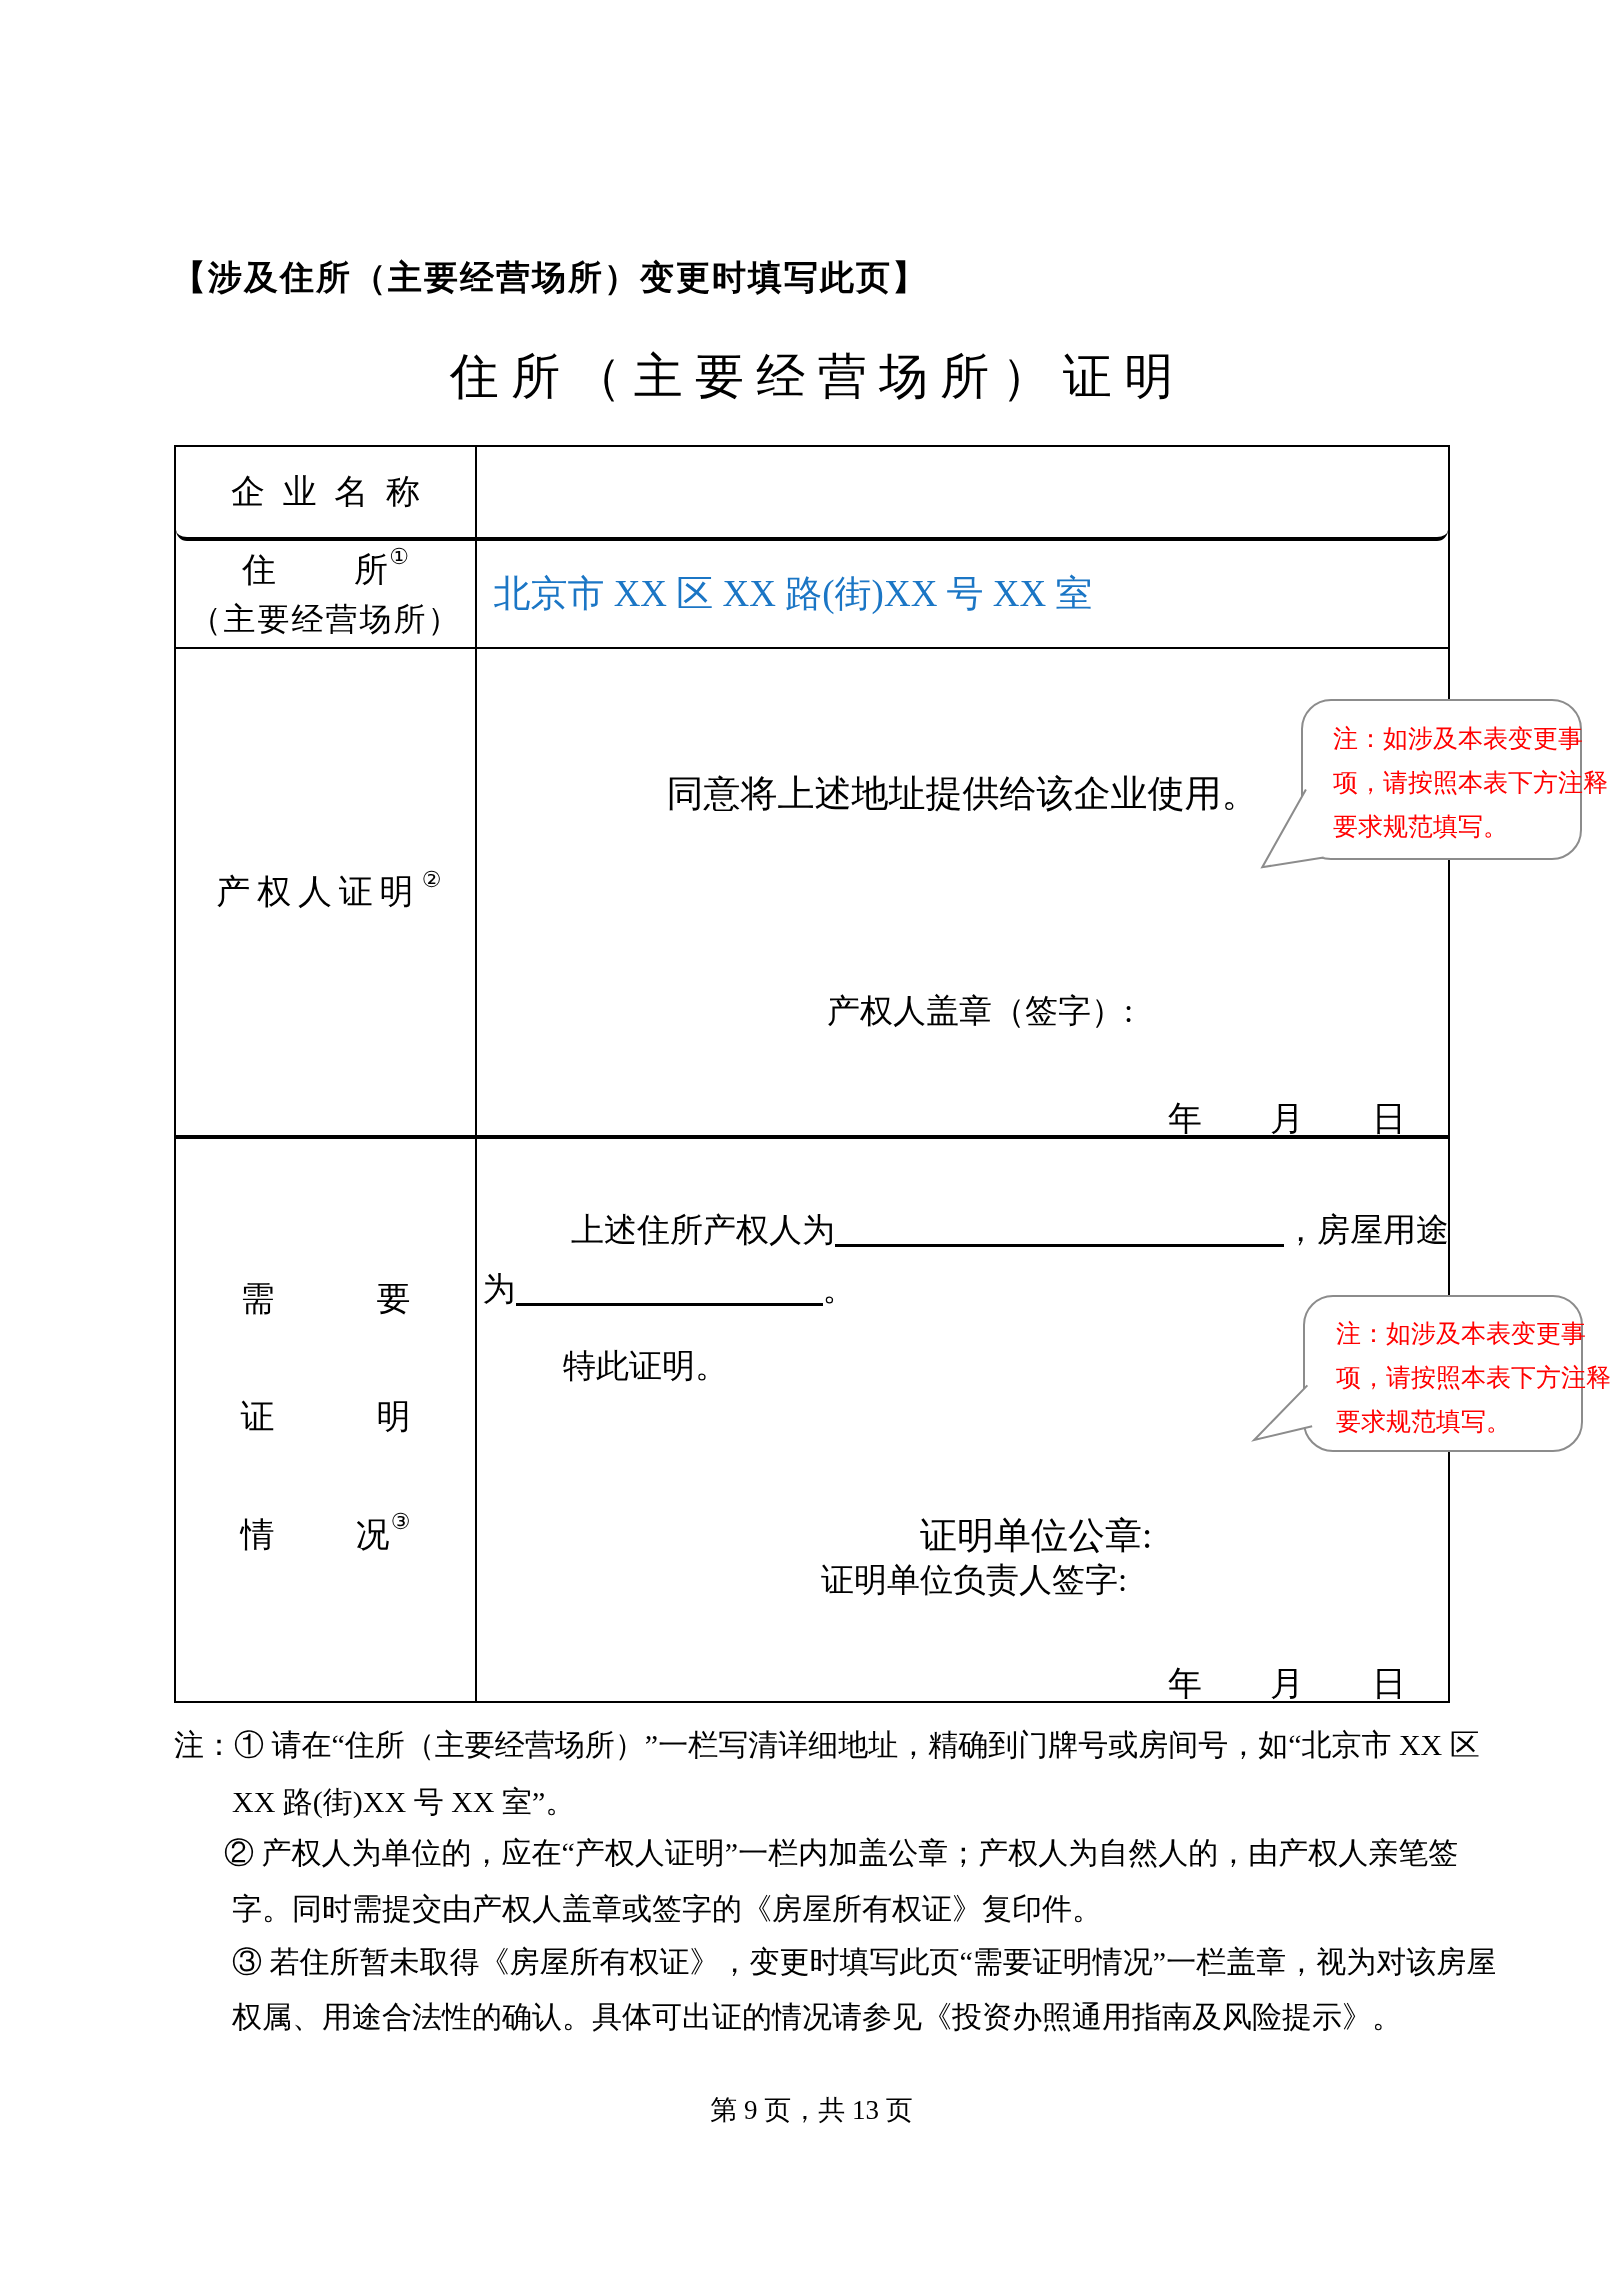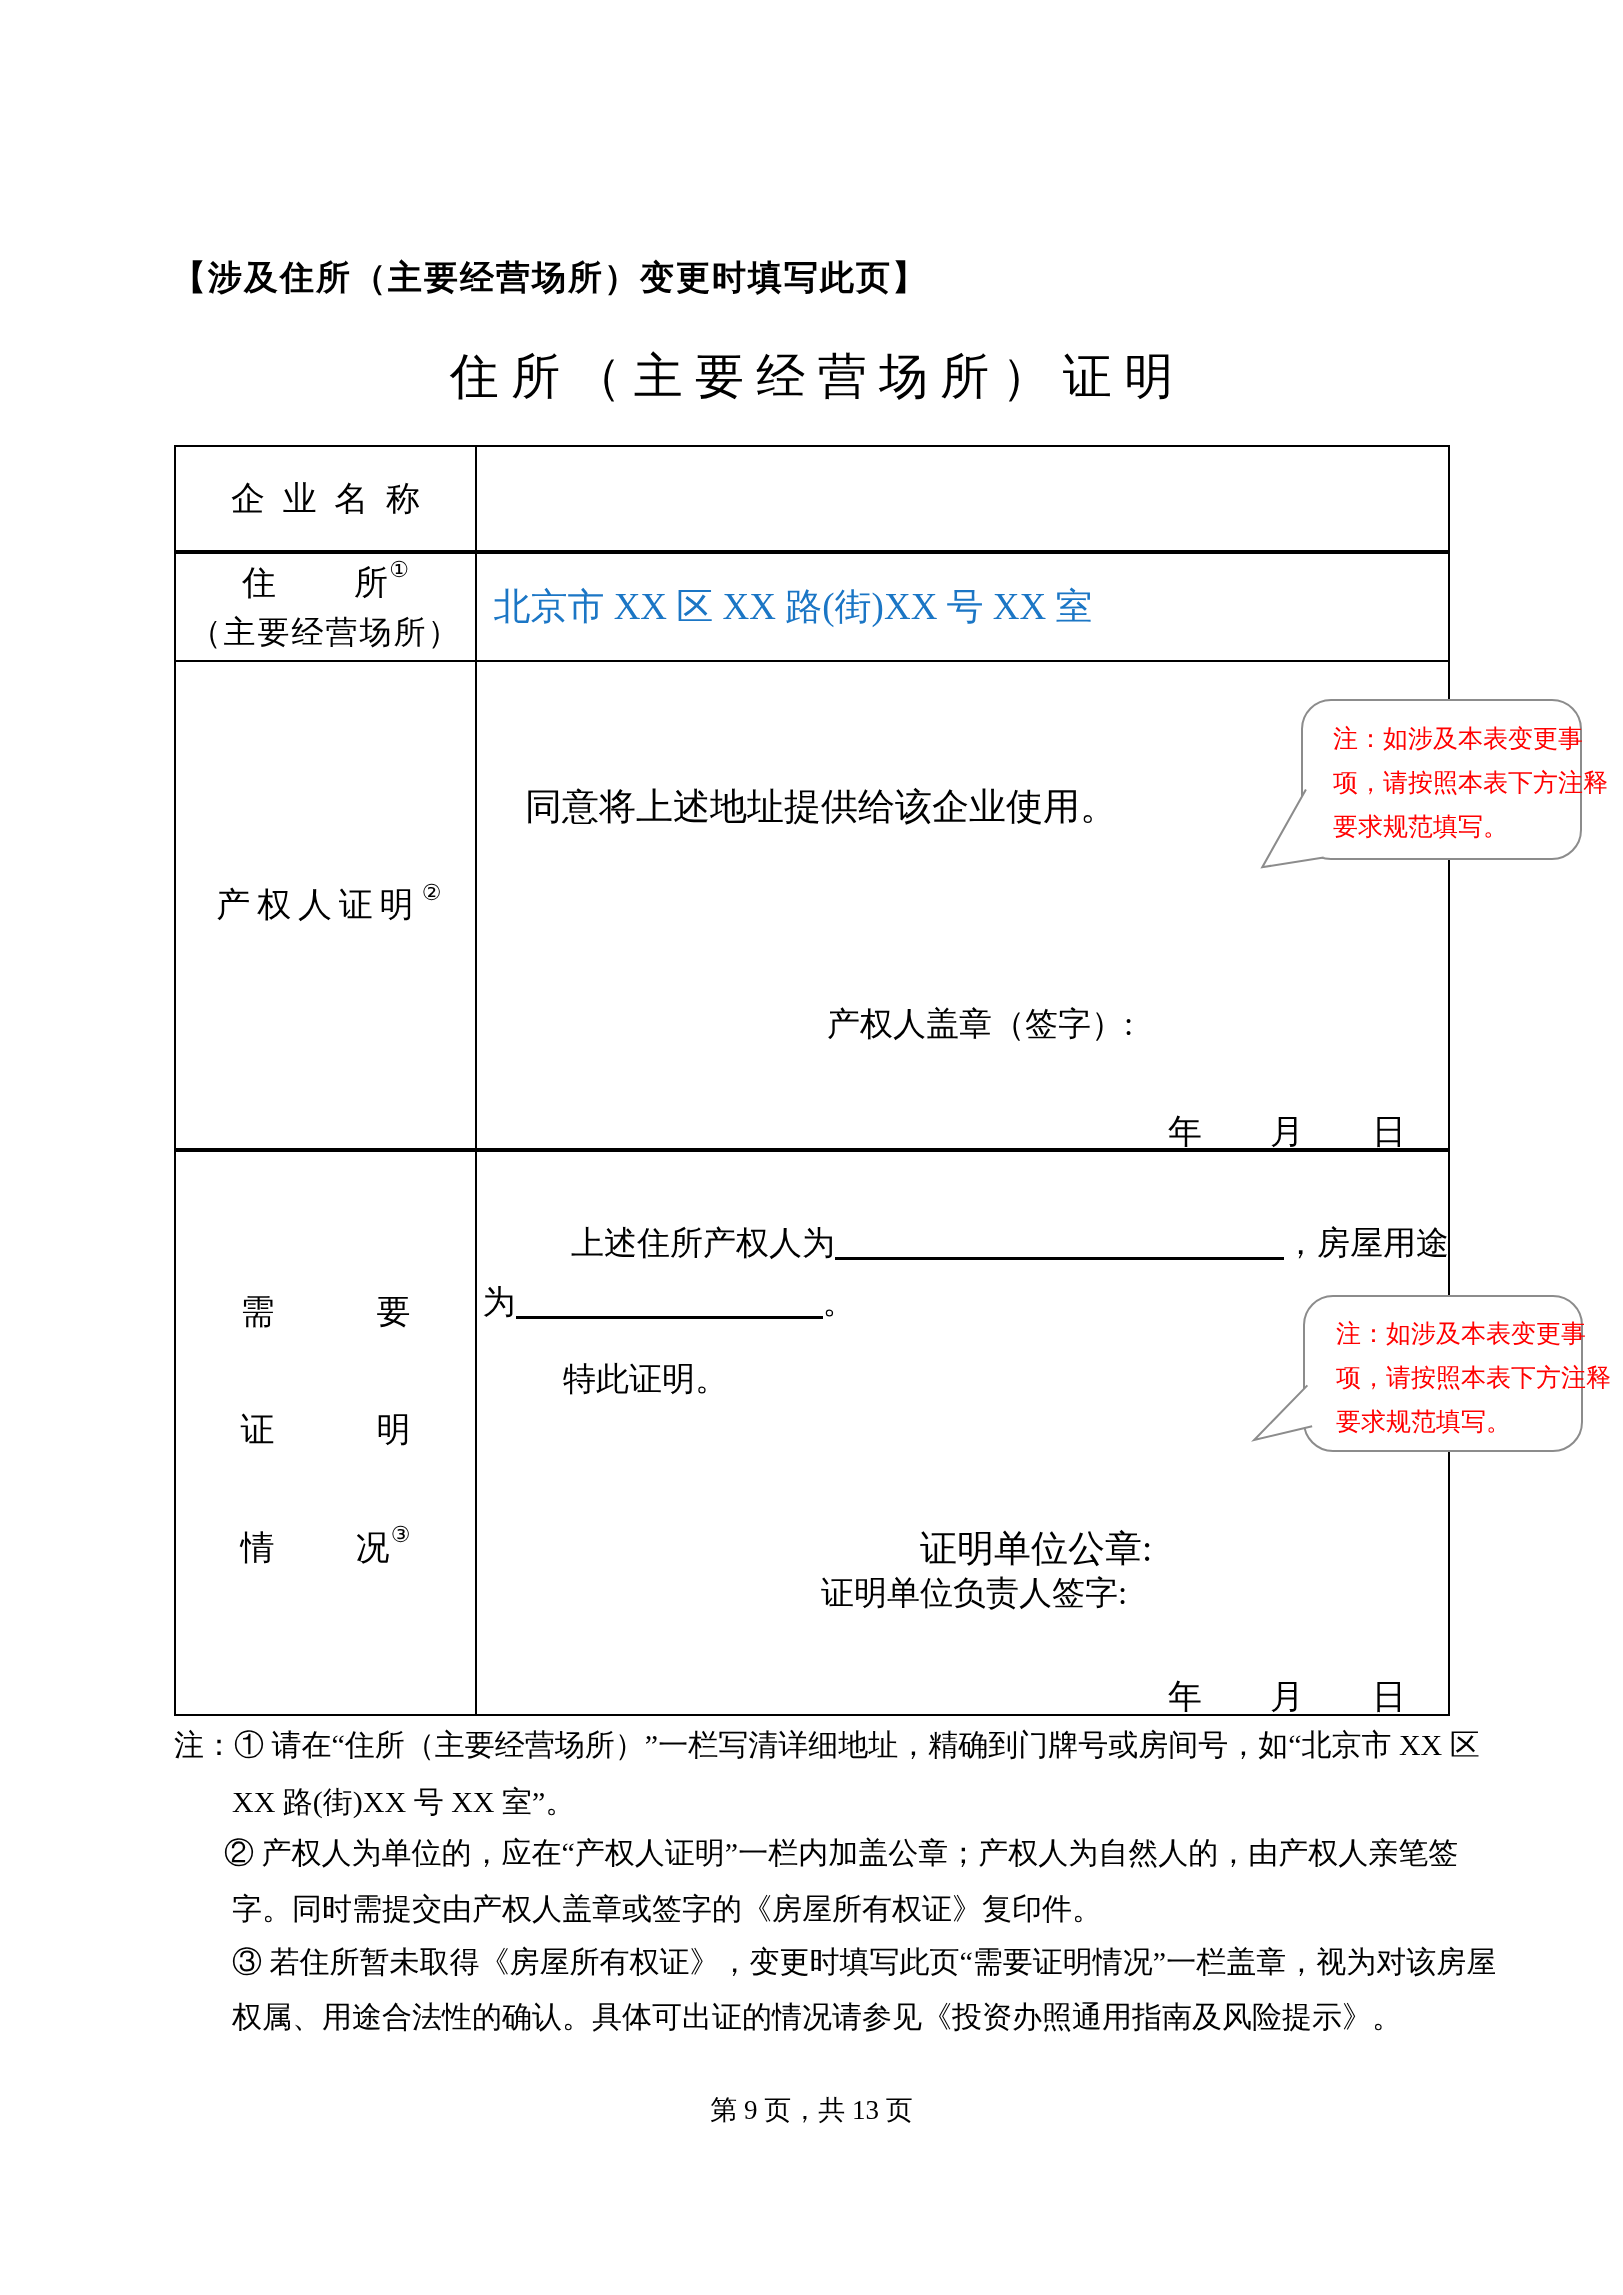--- a/index.html
+++ b/index.html
@@ -22,37 +22,37 @@
     position:absolute; left:174px; top:445px; width:1276px;
     border:2.7px solid #000; box-sizing:border-box;
   }
   .row { display:flex; box-sizing:border-box; }
   .lab {
     width:301px; border-right:2px solid #000; box-sizing:border-box;
     display:flex; align-items:center; justify-content:center; flex-direction:column;
     position:relative; font-size:34px;
   }
   .val { flex:1; position:relative; box-sizing:border-box; }
-  .r1 { height:107px; border-bottom:4.1px solid #000; }
+  .r1 { height:94px; border-bottom:4.1px solid #000;border-radius:11px; }
   .r2 { height:108px; border-bottom:2.7px solid #000; }
   .r3 { height:490px; border-bottom:4.1px solid #000; }
   .r4 { height:562px; }
   .lab-r1 { letter-spacing:17.7px; text-indent:17.7px; }
   .val-fill {
     display:flex; align-items:center; padding-left:16.4px;
     color:#1B76C5; font-size:37px; white-space:nowrap;
   }
   .lab2-line1 { width:167px; display:flex; justify-content:space-between; }
   .lab2-line2 { font-size:32px; letter-spacing:2px; margin-top:5px; white-space:nowrap; }
   .sup { font-size:22px; position:relative; top:-16.4px; margin-left:1.4px; letter-spacing:0; }
   .lab-r3 { letter-spacing:6.8px; text-indent:6.8px; white-space:nowrap; }
   .lab4-block { display:flex; flex-direction:column; gap:72px; margin-top:-6.8px; }
   .lab4-line { width:170px; display:flex; justify-content:space-between; }
   .abs { position:absolute; white-space:nowrap; }
-  .consent { top:120px; left:0; width:100%; text-align:left; font-size:37px;padding-left:48px; }
+  .consent { top:120px; left:0; width:100%; text-align:center; font-size:37px; }
   .seal3 { top:340px; left:0; width:100%; text-align:center; font-size:33px; text-indent:35px; }
   .date3 { top:447px; right:42px; font-size:34px; }
   .l1 { top:69px; left:94px; font-size:33px; }
   .l2 { top:128px; left:5.5px; font-size:33px; }
   .blank { display:inline-block; border-bottom:3.4px solid #000; height:30px; position:relative; top:5.5px; }
   .u1 { width:449px; }
   .u2 { width:307px; }
   .stmt { top:205px; left:86px; font-size:33px; }
   .seal4 { top:372px; left:443px; font-size:37px; }
   .sign4 { top:419px; left:344px; font-size:33px; }

